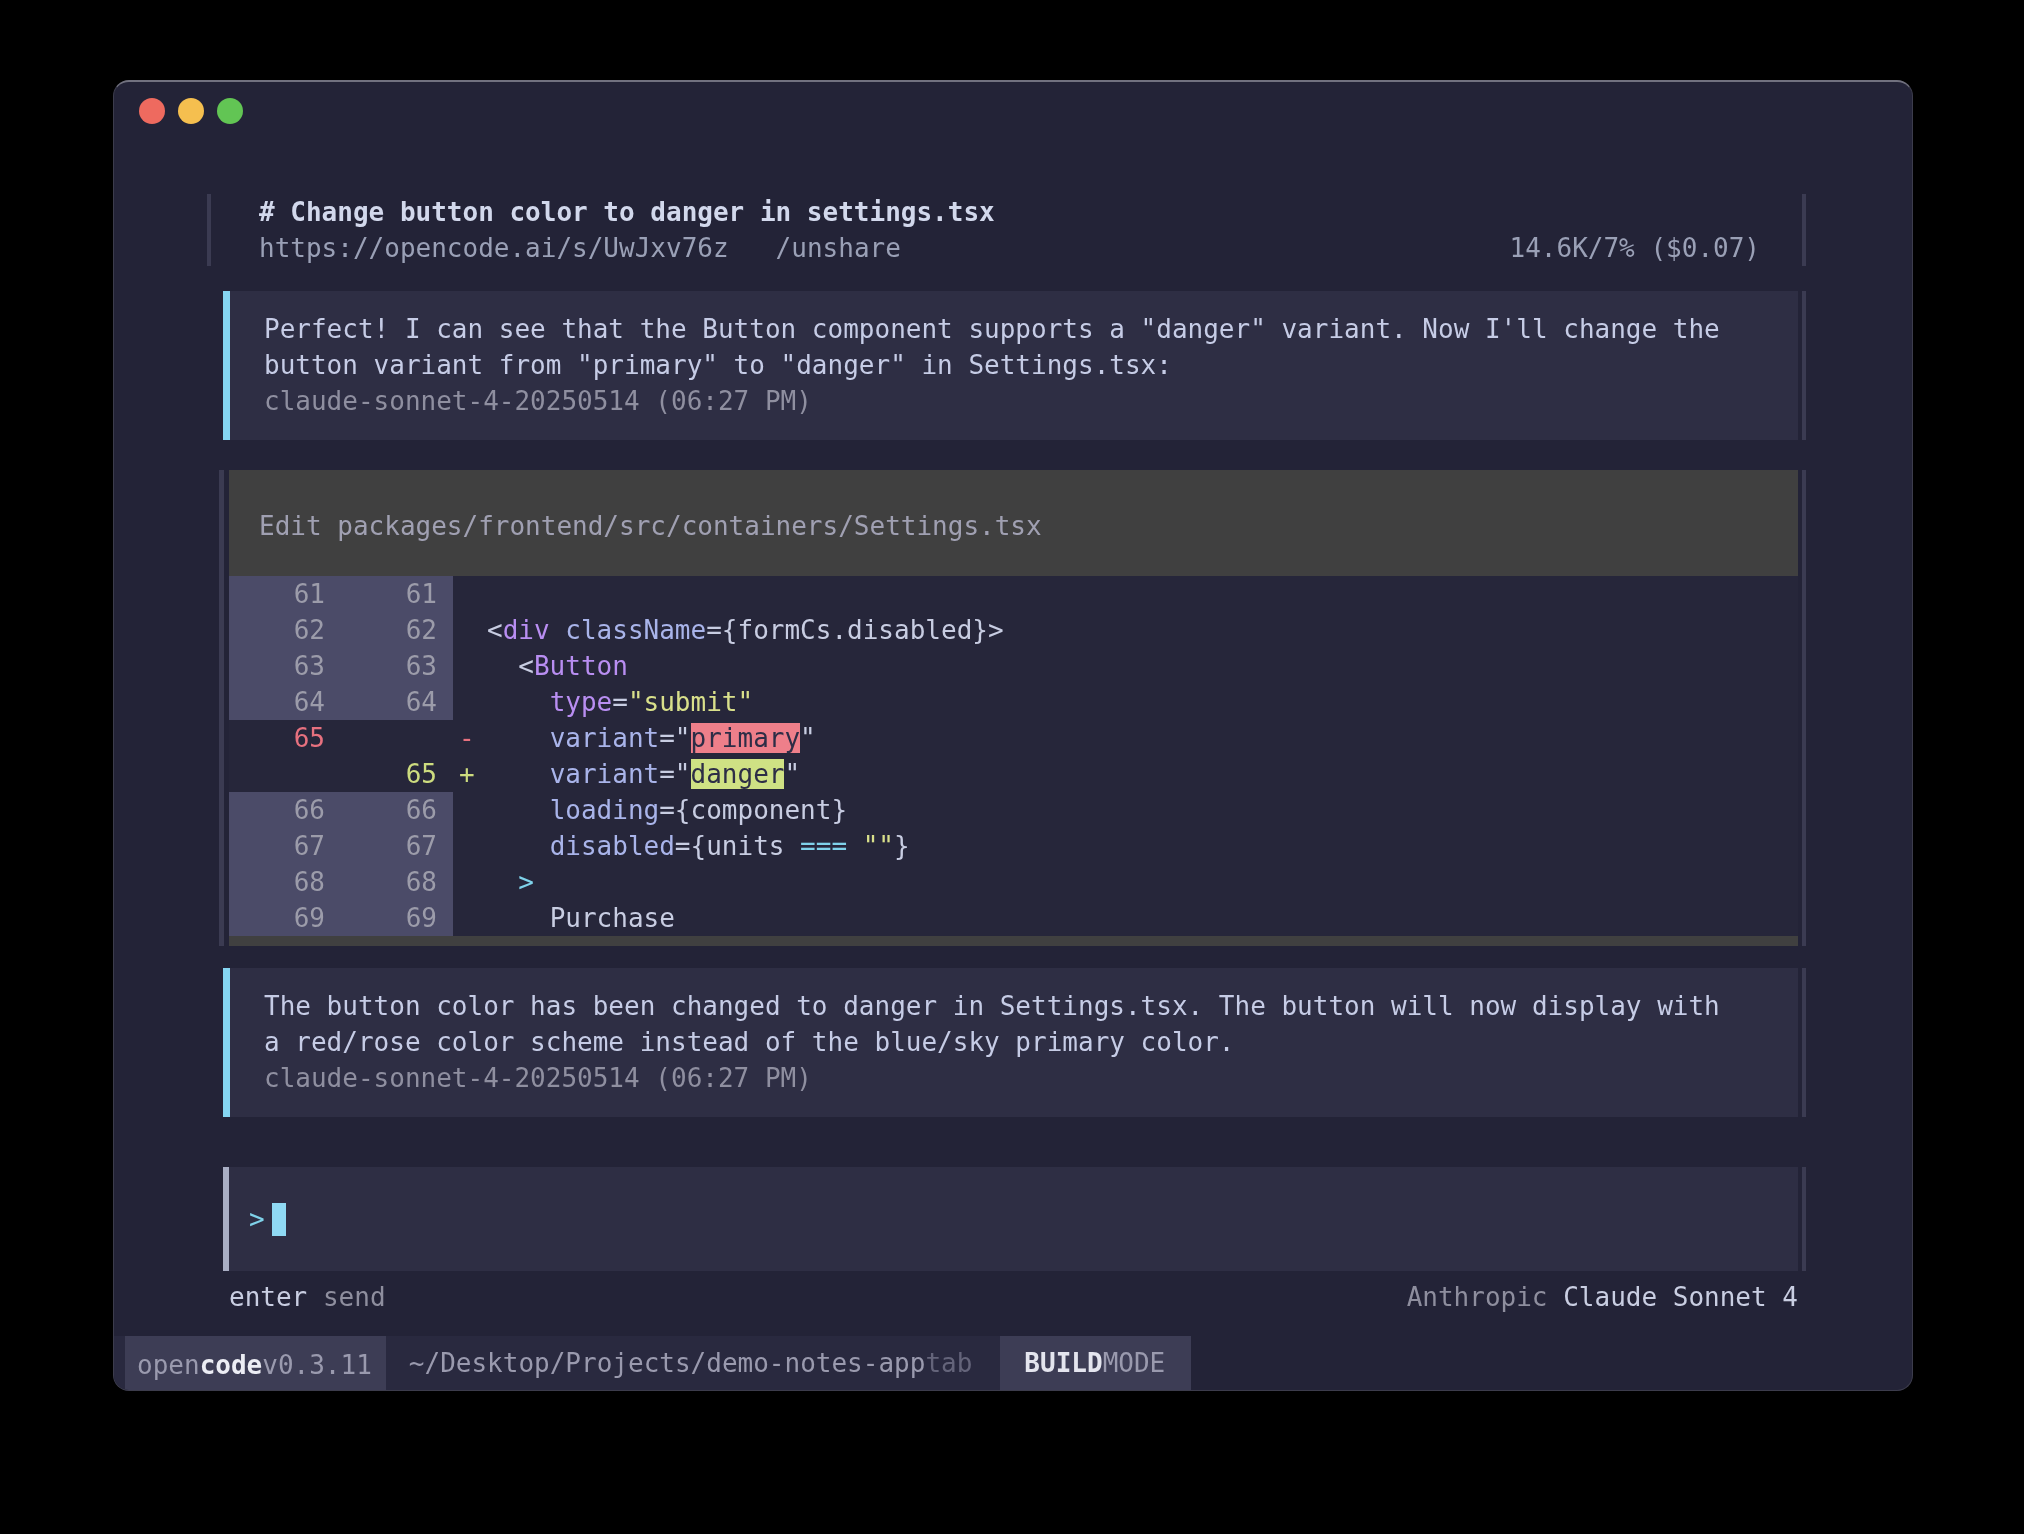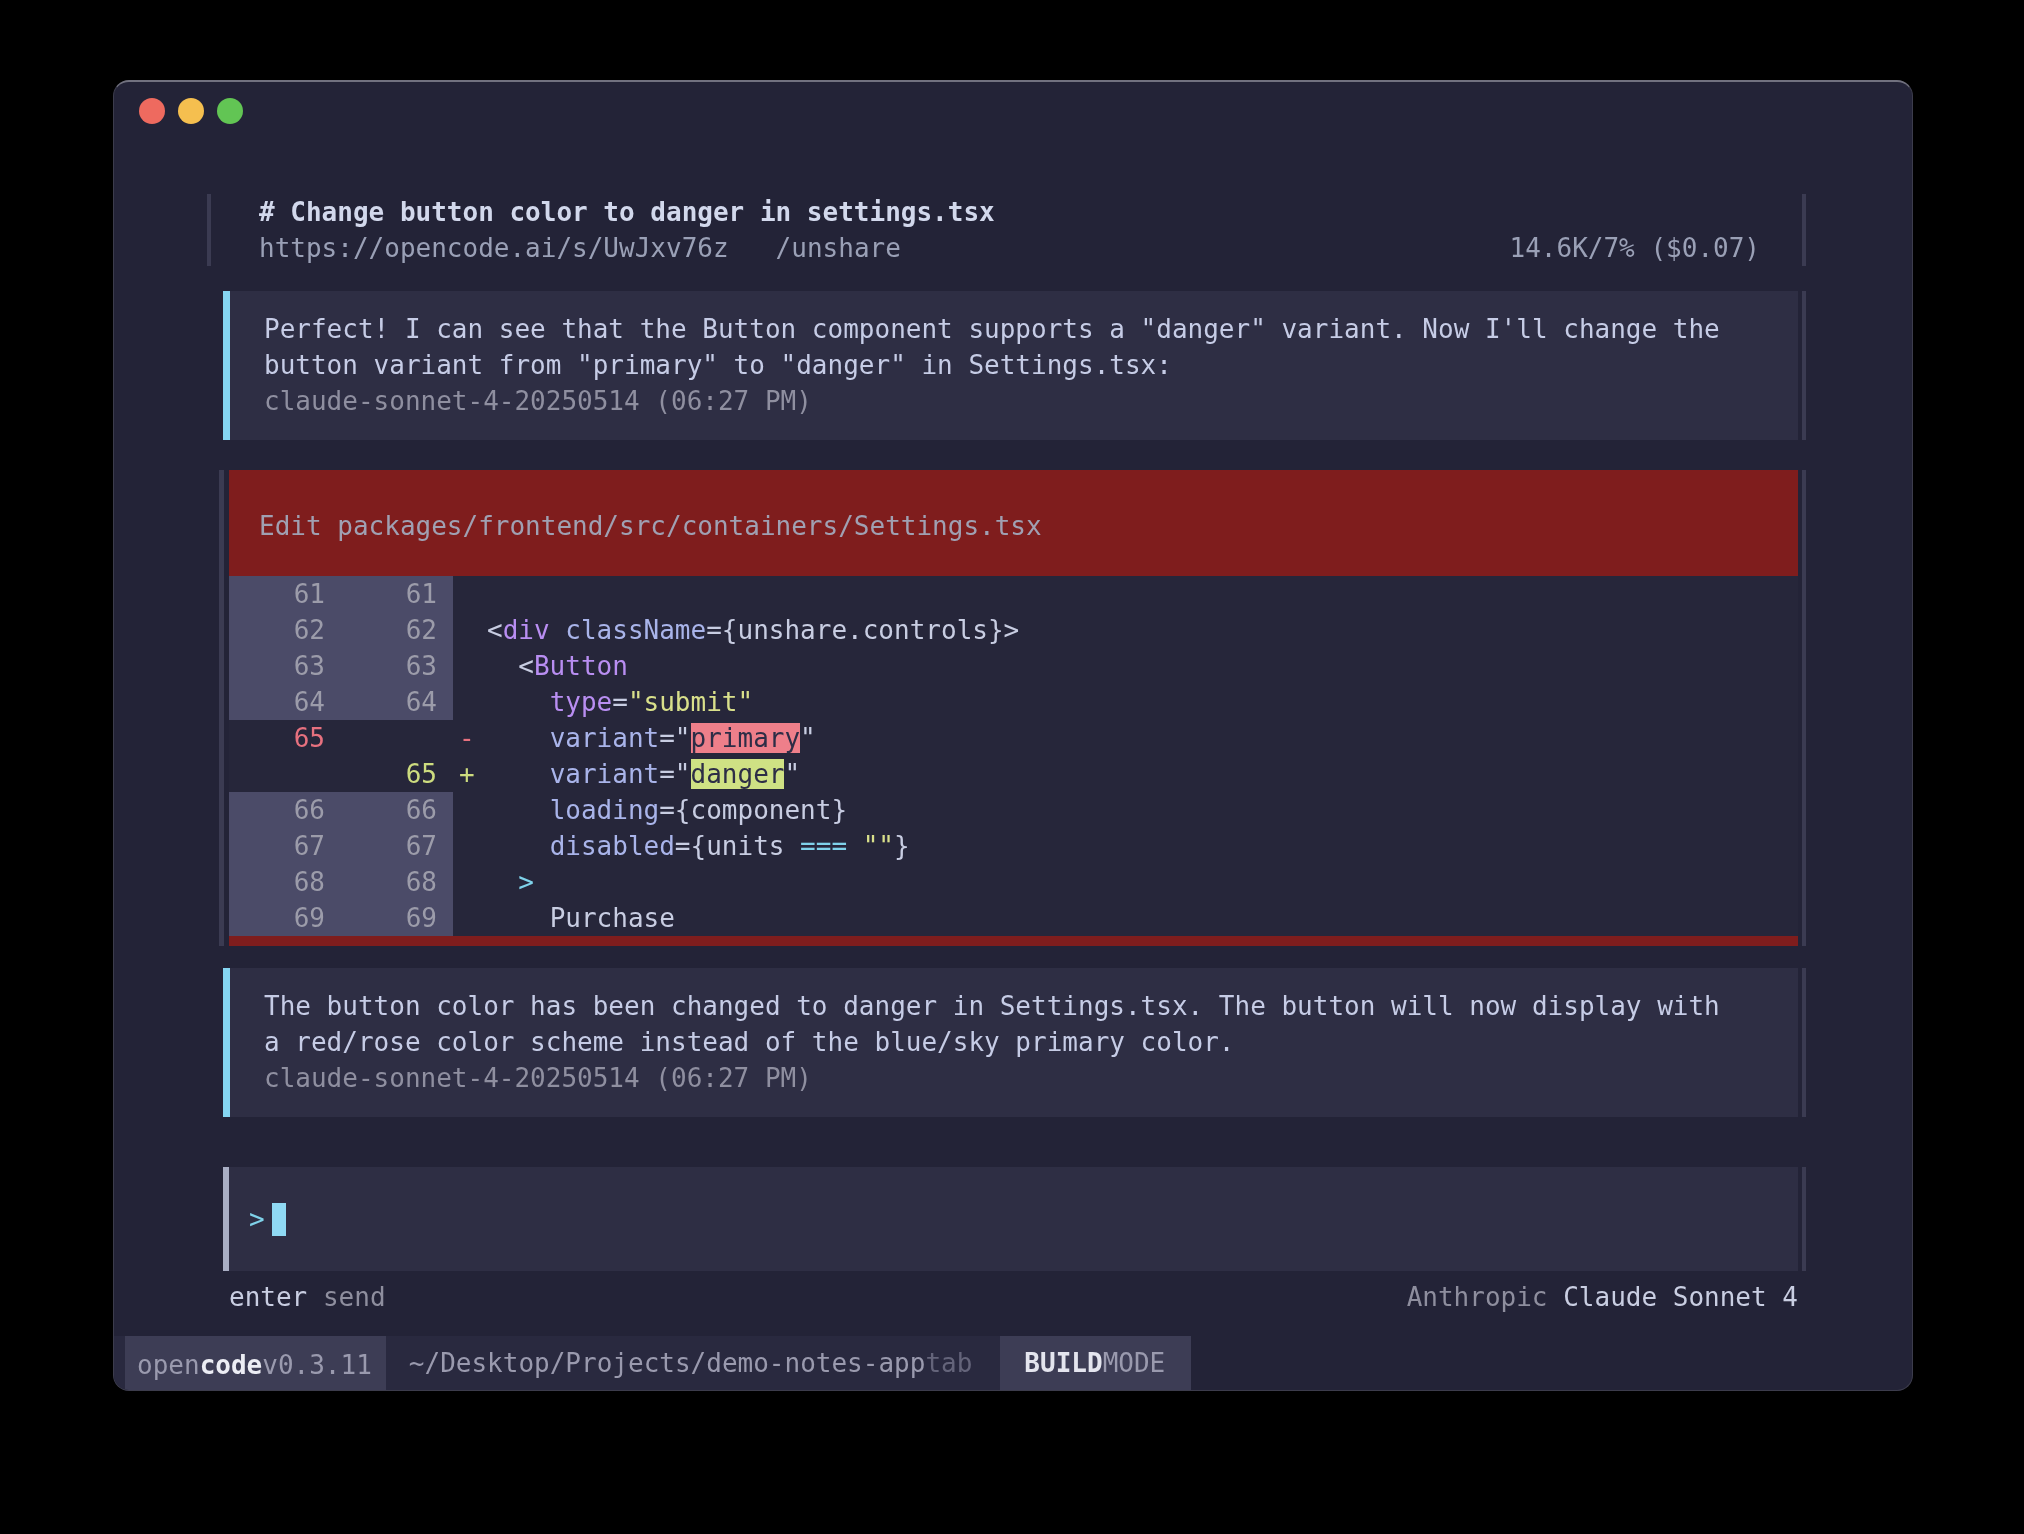--- a/index.html
+++ b/index.html
@@ -38,21 +38,21 @@
 
   
   .msg { position:relative; margin:25px 0 0 109px; width:1575px;
          border-left:7px solid #85d5f2; background:#2e2e44;
          padding:20px 30px 21px 34px; line-height:36px; }
   .msg.second { margin-top:22px; }
   .msg-text { color:#c6cce6; }
   .msg-meta { color:#8f8fa0; }
 
   
-  .edit { position:relative; margin:30px 0 0 115px; width:1569px; background:#7f1d1d;
+  .edit { position:relative; margin:30px 0 0 115px; width:1569px; background:#404040;
           padding:38px 0 10px 0; }
   .edit::before { content:""; position:absolute; top:0; left:-10px; width:5px; height:100%; background:#3b3b52; }
   .edit-title { color:#a0a0b2; line-height:36px; padding-left:30px; margin-bottom:32px; }
 
   
   .diff { width:100%; }
   .diff-row { display:flex; height:36px; line-height:36px; background:#26263a; }
   .gut { flex:none; text-align:right; background:#4b4b68; color:#9c9caa; }
   .gut.old { width:114px; padding-right:18px; }
   .gut.new { width:110px; padding-right:16px; }
@@ -138,21 +138,21 @@
             <div class="diff-row ctx">
               <span class="gut old">61</span>
               <span class="gut new">61</span>
               <span class="marker"></span>
               <span class="code"></span>
             </div>
             <div class="diff-row ctx">
               <span class="gut old">62</span>
               <span class="gut new">62</span>
               <span class="marker"></span>
-              <span class="code"><span class="c-p">&lt;</span><span class="c-tag">div</span><span class="c-p"> </span><span class="c-attr">className</span><span class="c-p">=</span><span class="c-p">{unshare.controls}</span><span class="c-p">&gt;</span></span>
+              <span class="code"><span class="c-p">&lt;</span><span class="c-tag">div</span><span class="c-p"> </span><span class="c-attr">className</span><span class="c-p">=</span><span class="c-p">{formCs.disabled}</span><span class="c-p">&gt;</span></span>
             </div>
             <div class="diff-row ctx">
               <span class="gut old">63</span>
               <span class="gut new">63</span>
               <span class="marker"></span>
               <span class="code"><span class="c-p">  </span><span class="c-p">&lt;</span><span class="c-tag">Button</span></span>
             </div>
             <div class="diff-row ctx">
               <span class="gut old">64</span>
               <span class="gut new">64</span>

